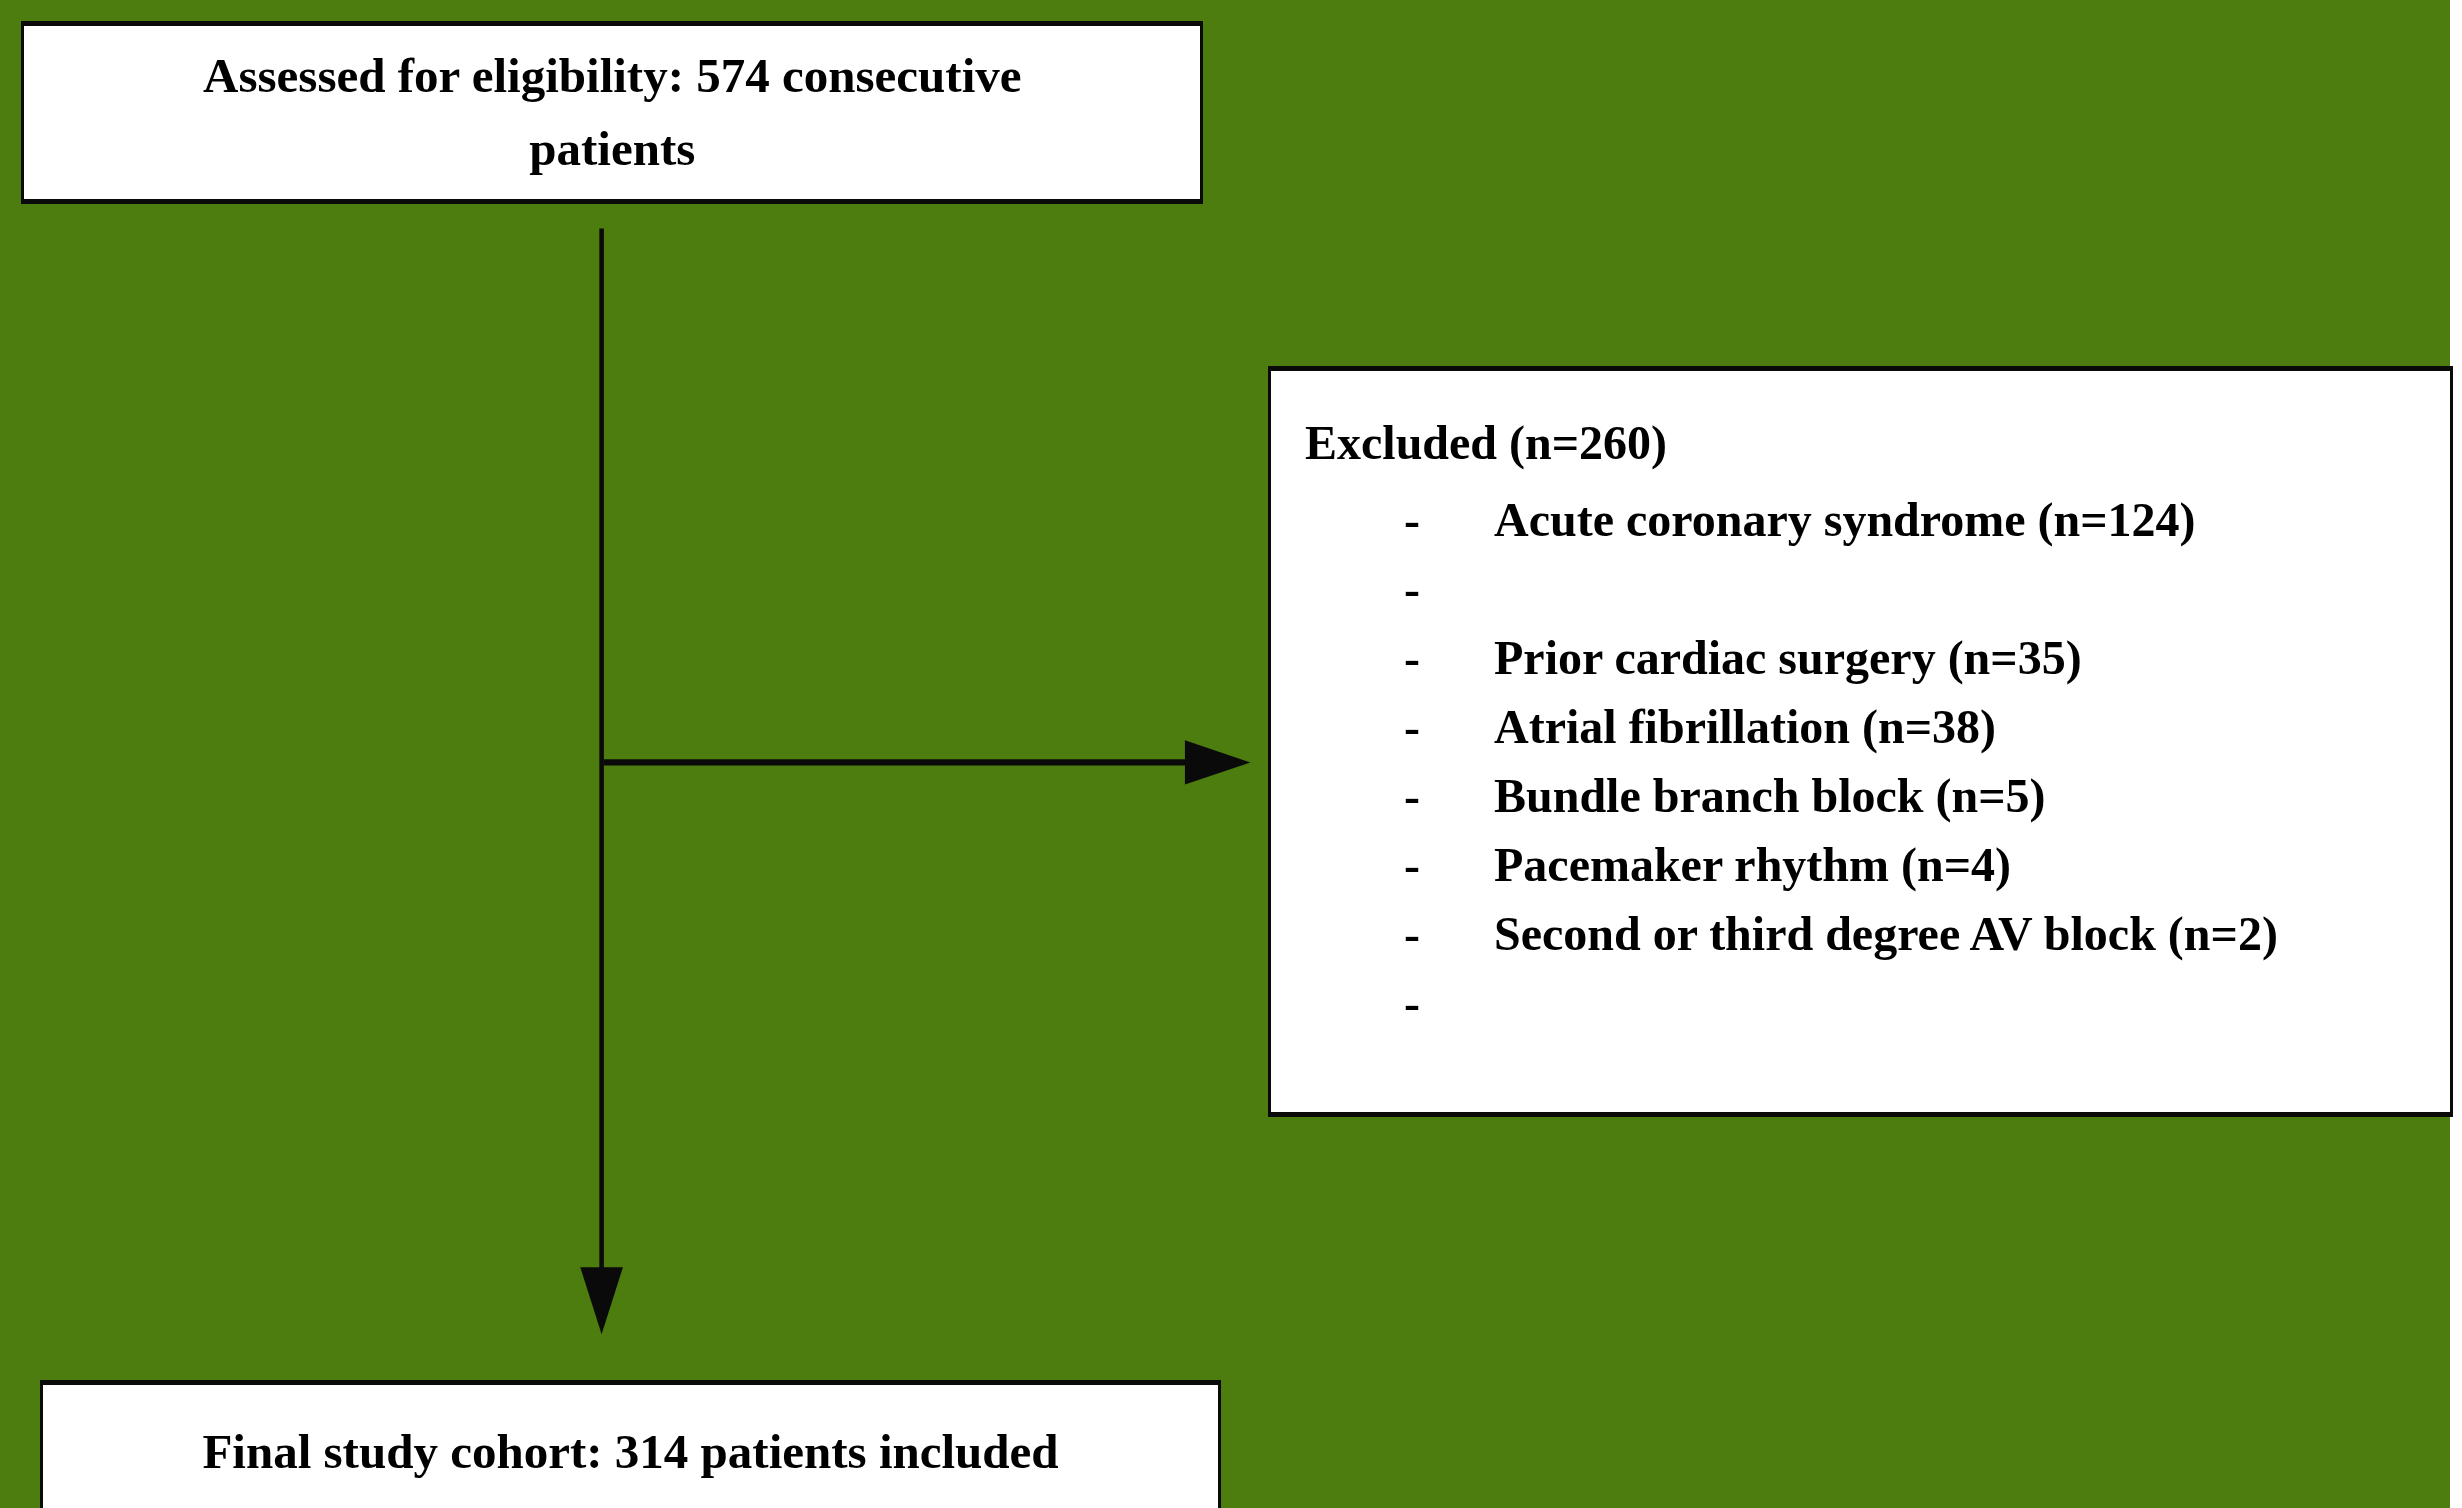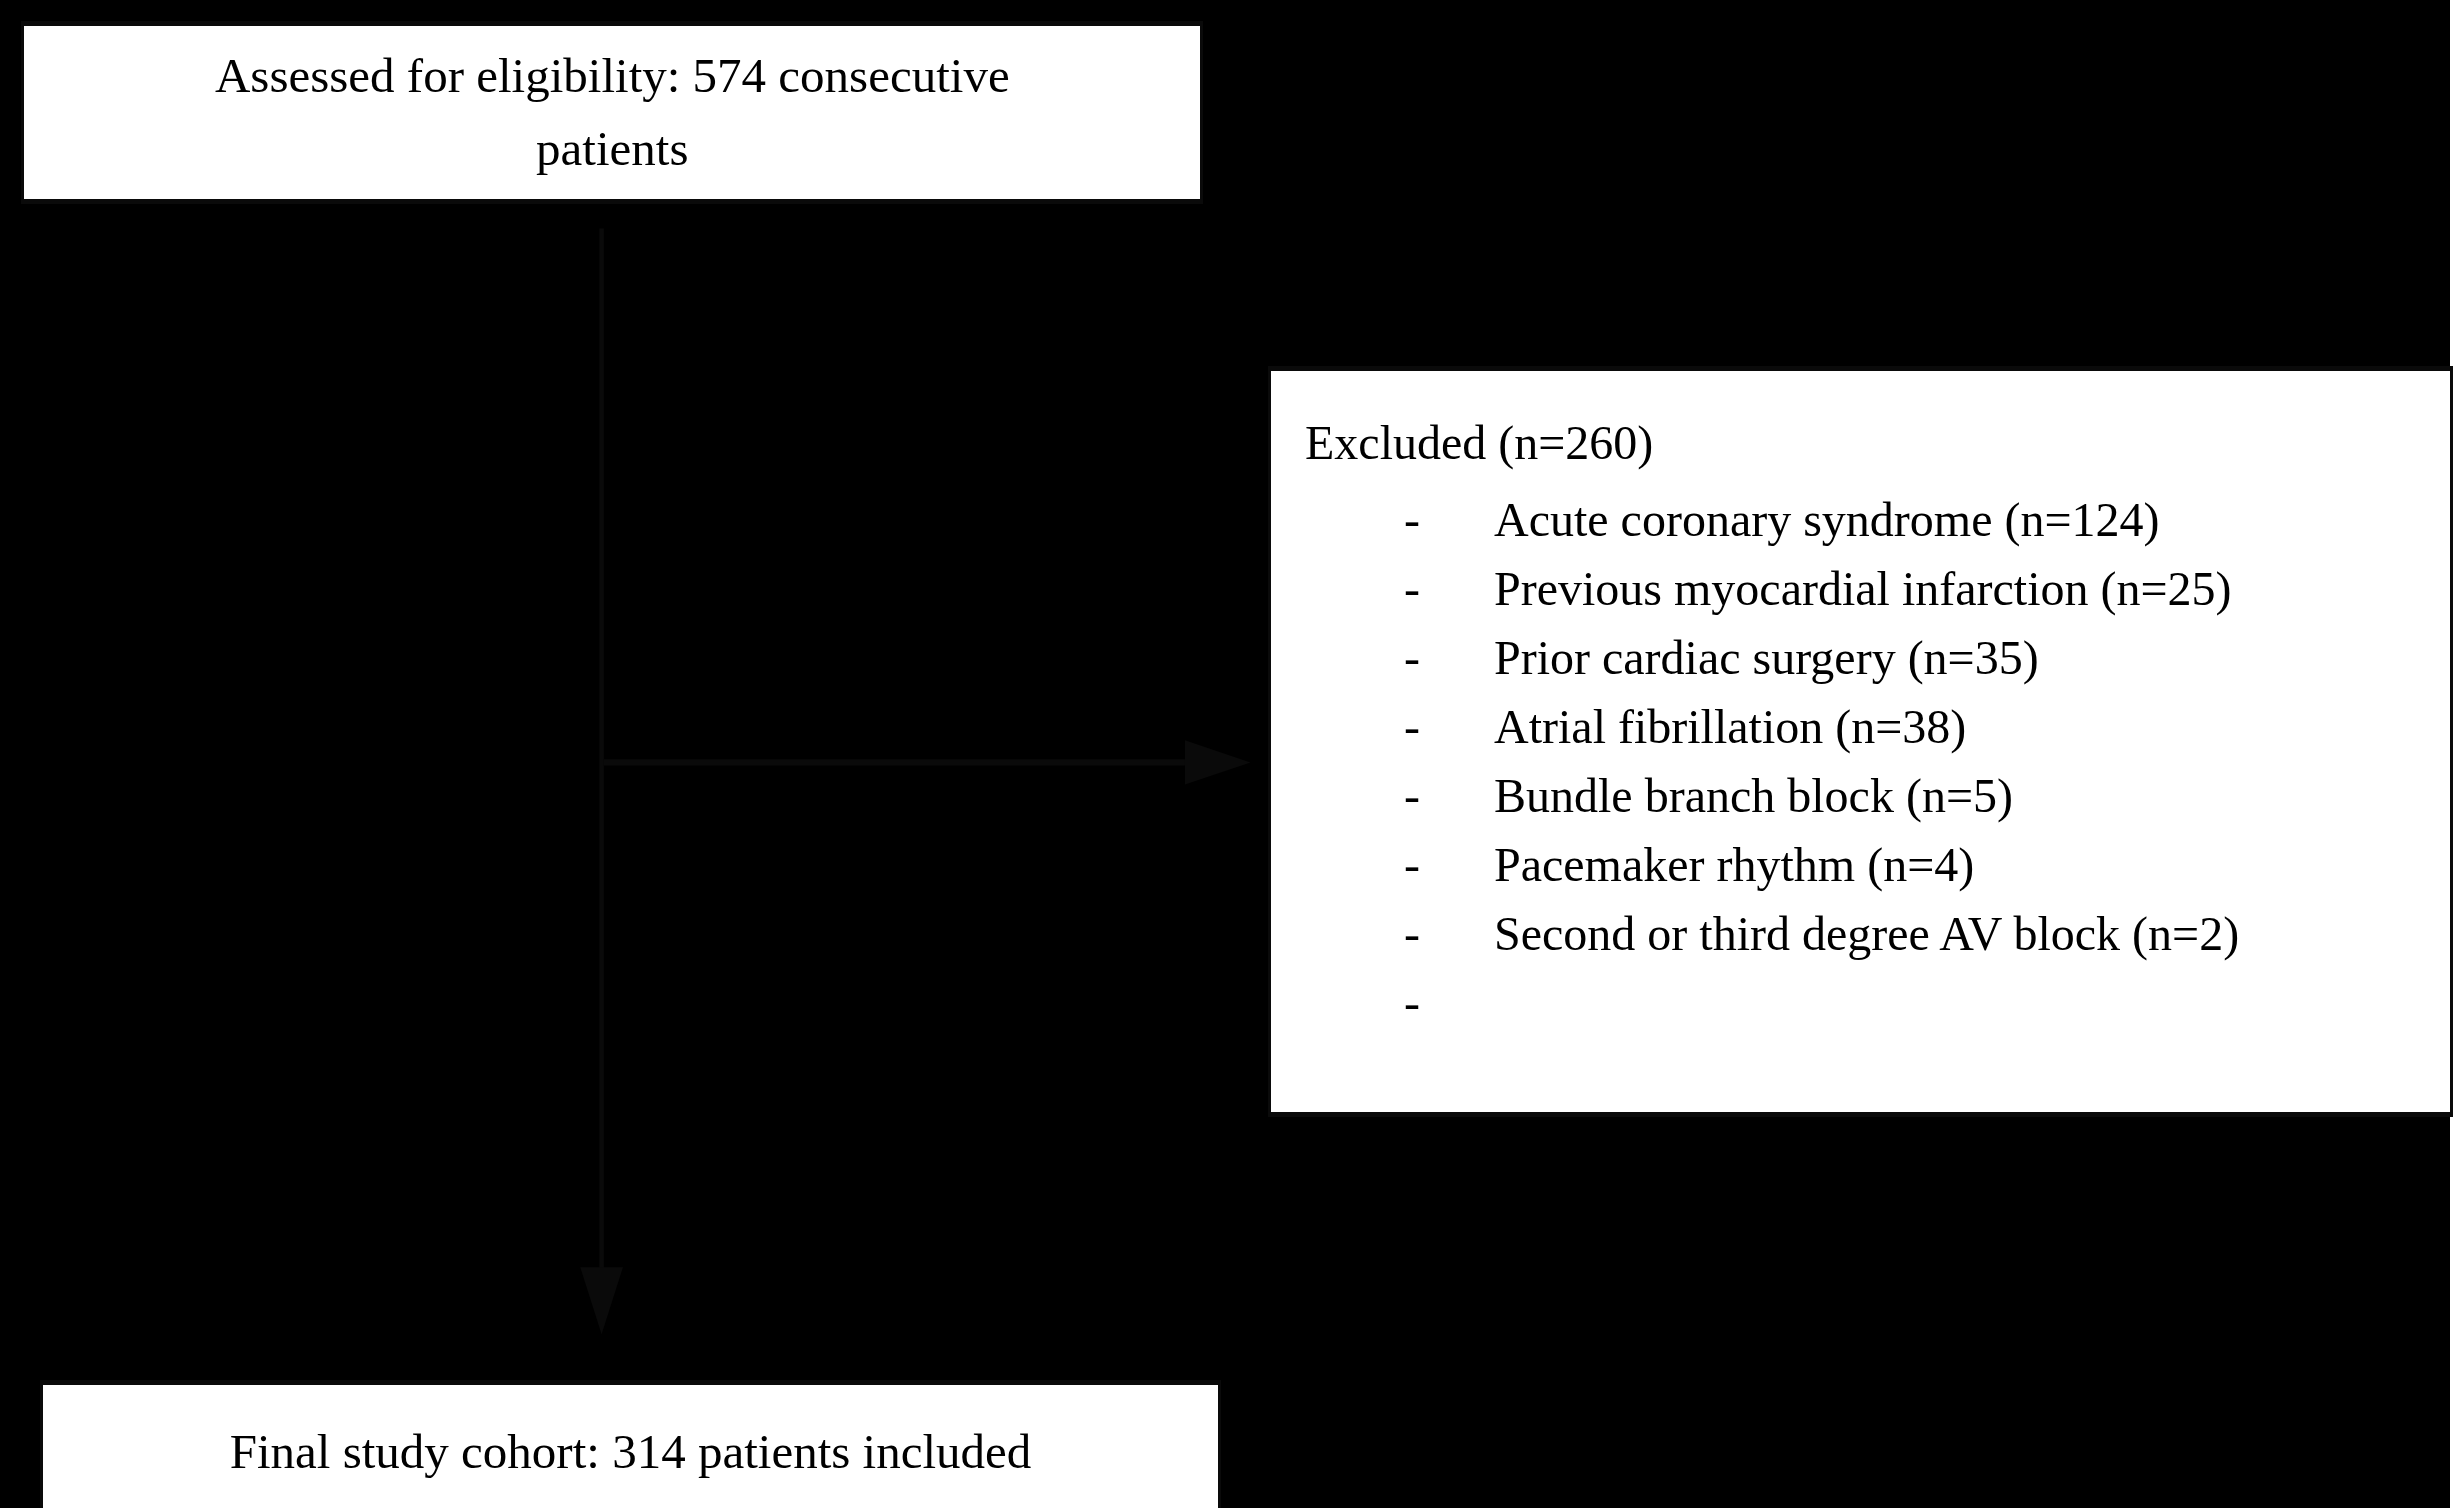--- a/index.html
+++ b/index.html
@@ -11,21 +11,22 @@
     width: 2462px;
     height: 1508px;
     font-family: "Liberation Serif", "DejaVu Serif", serif;
     color: #000000;
     overflow: hidden;
   }
   .canvas {
     position: relative;
     width: 2450px;
     height: 1508px;
-    background: #000000;
+    background: #4d7c0f;
+    font-weight: bold;
   }
   .flow-box {
     position: absolute;
     box-sizing: border-box;
     background: #ffffff;
     border: 3px solid #0a0a0a;
     border-top-width: 5.3px;
     border-bottom-width: 5.3px;
   }
   #assessed-box {
@@ -106,21 +107,20 @@
 
   <div class="flow-box" id="excluded-box">
     <div class="excluded-title">Excluded (n=260)</div>
     <div class="excluded-list">
       <div class="excluded-item">
         <span class="dash-bullet">-</span>
         <span>Acute coronary syndrome (n=124)</span>
       </div>
       <div class="excluded-item">
         <span class="dash-bullet">-</span>
-        <span>Previous myocardial infarction (n=25)</span>
       </div>
       <div class="excluded-item">
         <span class="dash-bullet">-</span>
         <span>Prior cardiac surgery (n=35)</span>
       </div>
       <div class="excluded-item">
         <span class="dash-bullet">-</span>
         <span>Atrial fibrillation (n=38)</span>
       </div>
       <div class="excluded-item">

